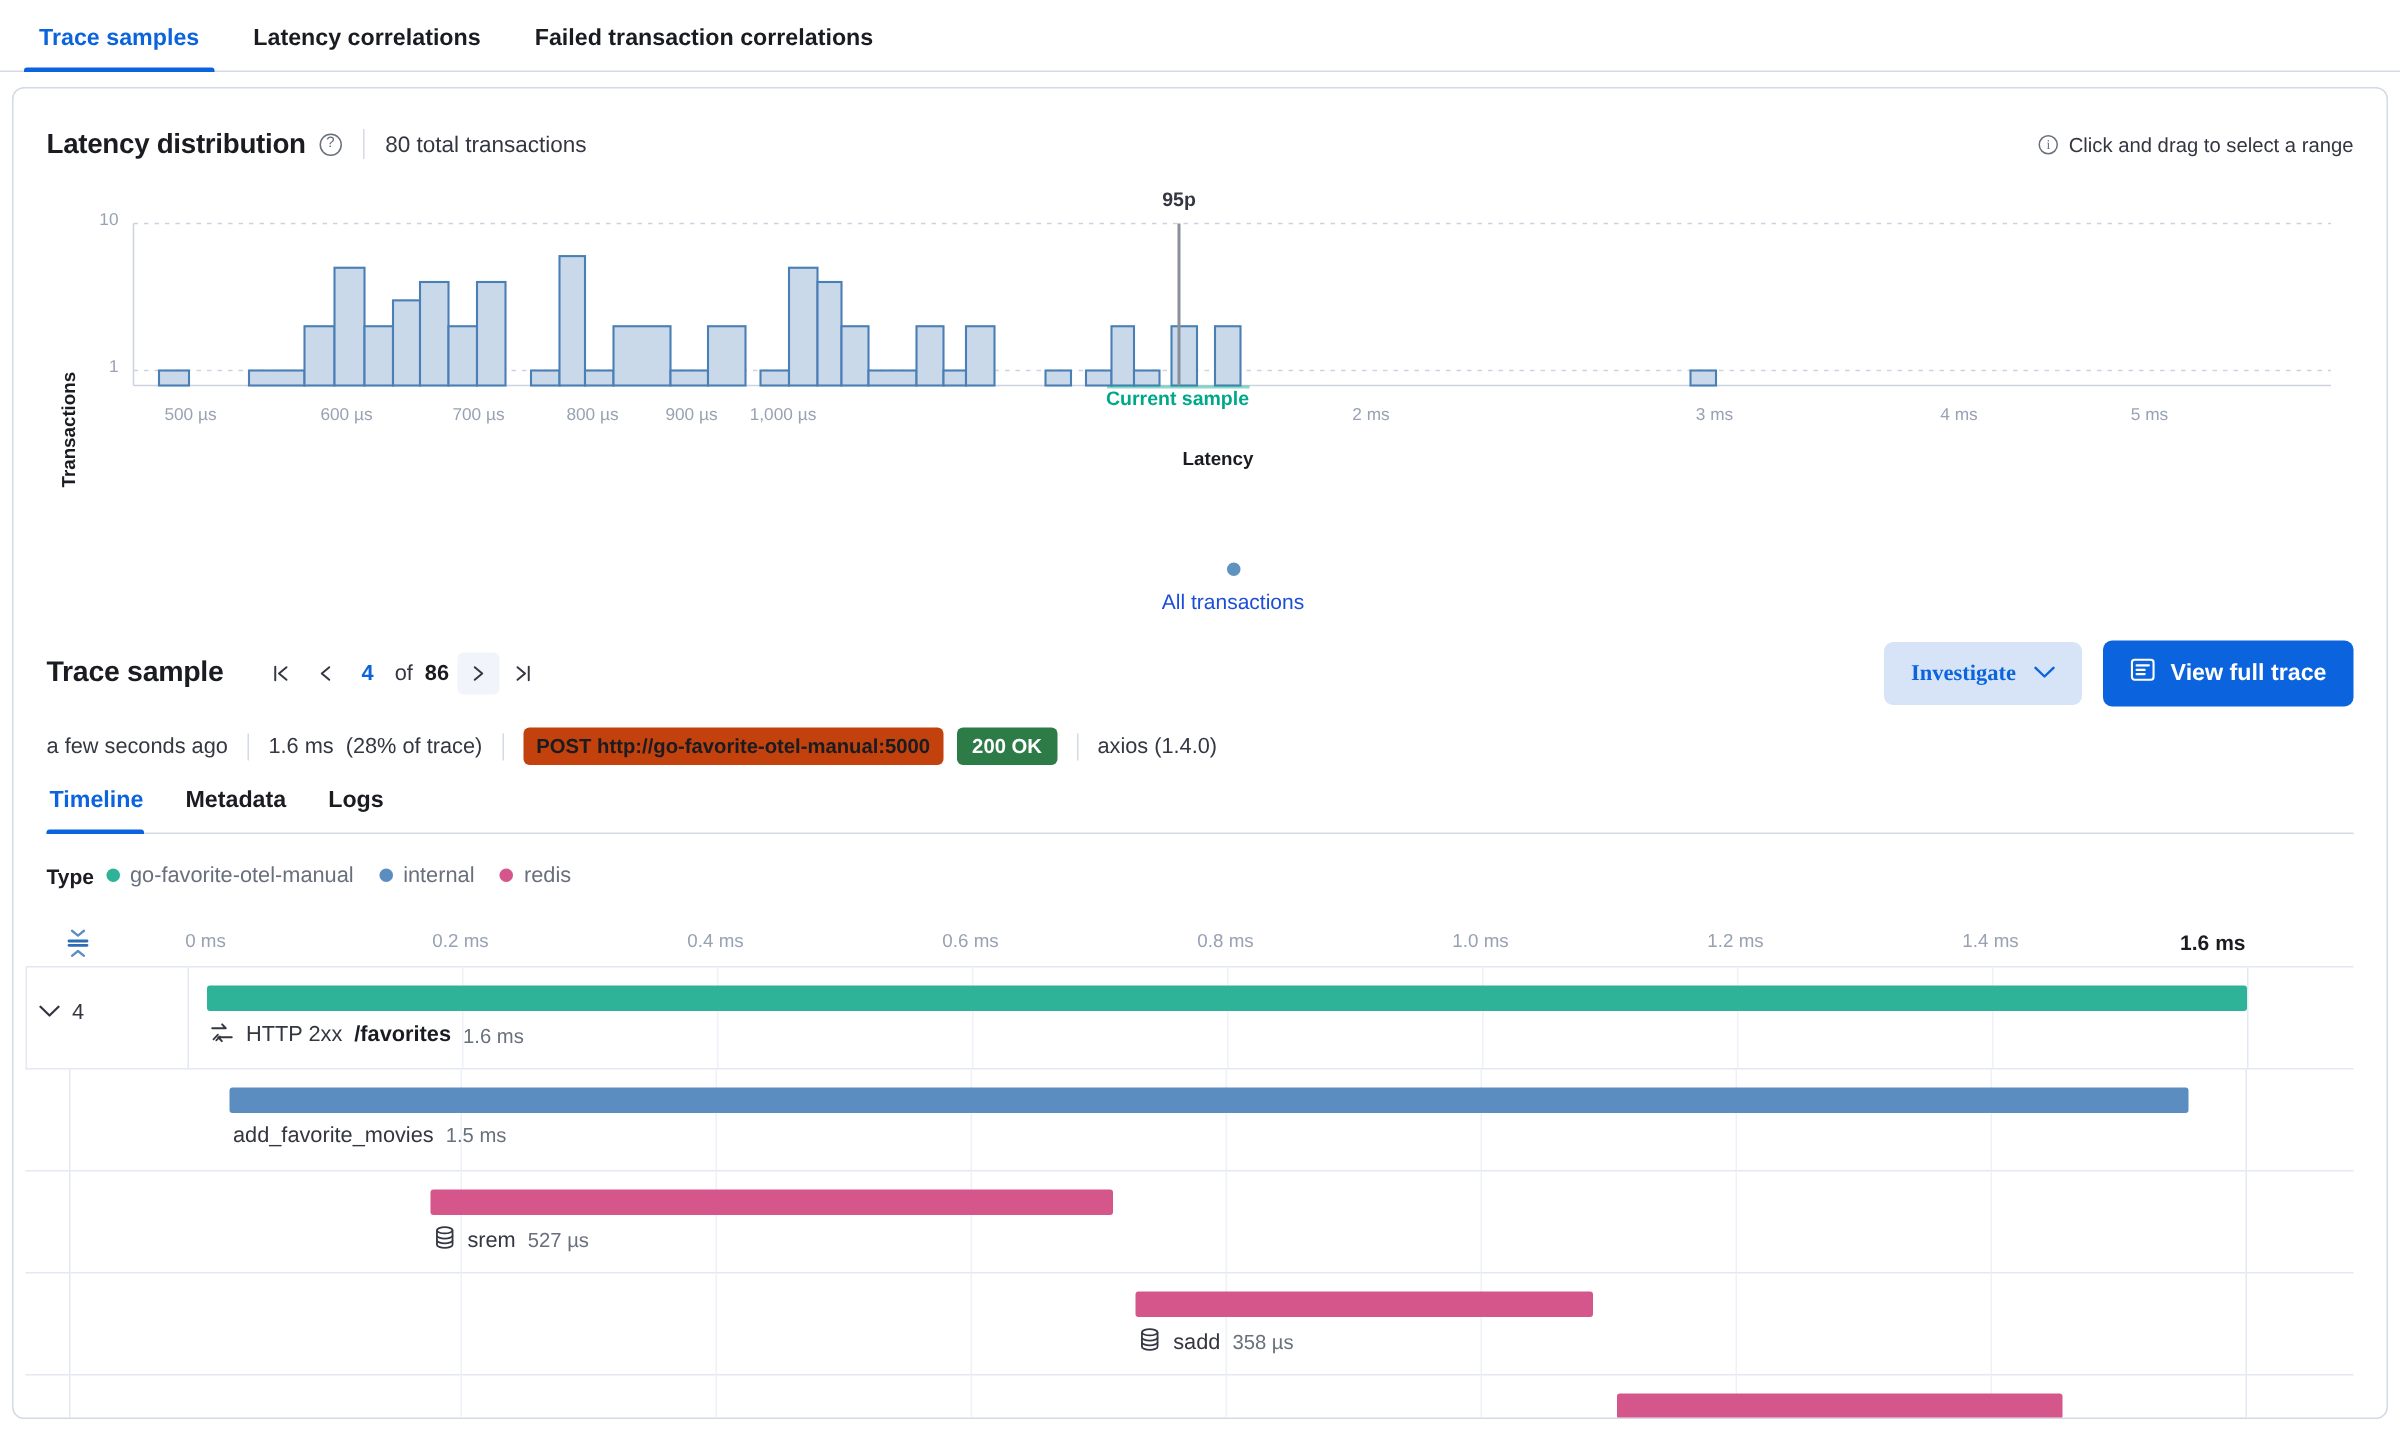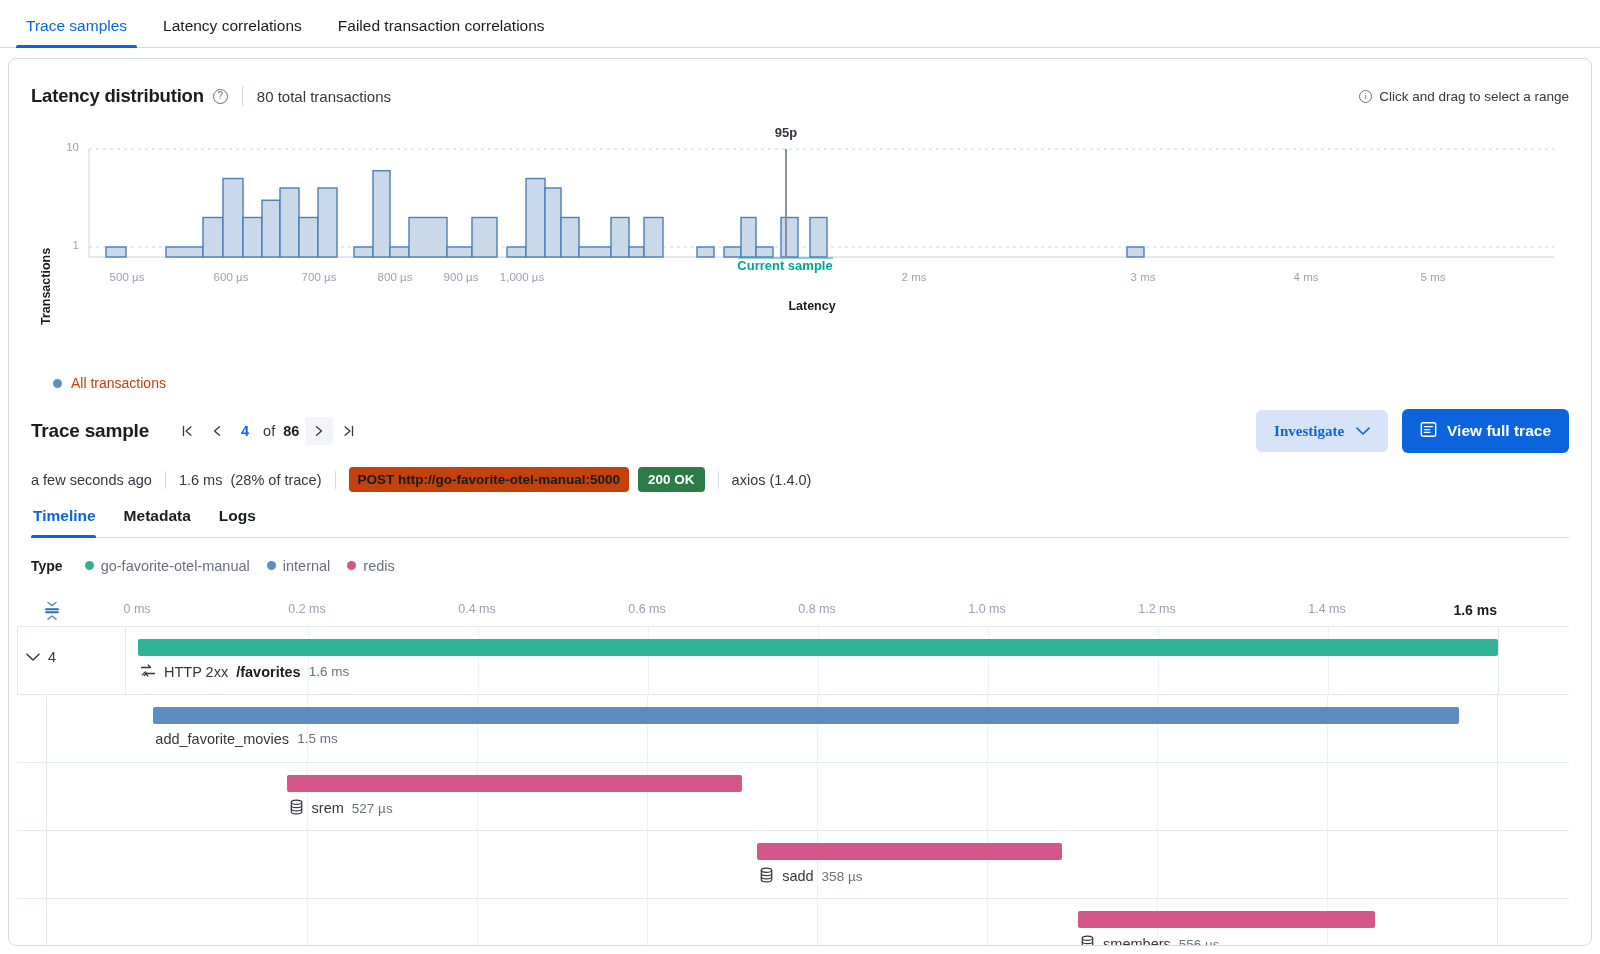--- a/index.html
+++ b/index.html
@@ -21,21 +21,21 @@
     height: 48px;
     display: flex;
     align-items: flex-end;
     gap: 0px;
     border-bottom: 1px solid #d3dae6;
     padding-left: 8px;
   }
   .toptab {
     padding: 0 18px 14px 18px;
     font-size: 15.5px;
-    font-weight: normal;
+    font-weight: bold;
     color: #1a1c21;
     position: relative;
     cursor: pointer;
     line-height: 1;
   }
   .toptab.active { color: #0b64dd; }
   .toptab.active::after {
     content: "";
     position: absolute;
     left: 8px; right: 8px; bottom: -1px;
@@ -135,21 +135,21 @@
     position: absolute;
     font-size: 13px; font-weight: bold; color: #343741;
     transform: translateX(-50%);
     white-space: nowrap;
   }
 
   
   .chart-legend {
     display: flex; align-items: center; gap: 9px;
     padding: 16px 0 0 44px;
-    font-size: 14px; color: #c2410c;
+    font-size: 14px; color: #1d4ed8; flex-direction: column;
   }
   .dot { width: 9px; height: 9px; border-radius: 50%; display: inline-block; }
 
   
   .ts-head {
     display: flex; align-items: center;
     padding: 18px 22px 0 22px;
   }
   .ts-title { font-size: 19px; font-weight: bold; color: #1a1c21; letter-spacing: -0.2px; }
   .pager { display: flex; align-items: center; gap: 2px; margin-left: 24px; font-size: 14.5px; color: #343741; }
@@ -229,21 +229,21 @@
     left: 0; right: 14px; bottom: -1px; height: 3px;
     background: #0b64dd; border-radius: 2px 2px 0 0;
   }
 
   
   .type-row {
     display: flex; align-items: center; gap: 8px;
     padding: 20px 22px 0 22px;
     font-size: 14.5px; color: #69707d;
   }
-  .type-lbl { font-weight: bold; color: #1a1c21; margin-right: 14px; font-size: 14px; }
+  .type-lbl { font-weight: bold; color: #1a1c21; font-size: 14px; }
   .type-item { display: inline-flex; align-items: center; gap: 7px; margin-right: 9px; }
 
   
   .wf { position: relative; margin: 18px 22px 0 8px; }
   .wf-axis { position: relative; height: 34px; }
   .wf-tick {
     position: absolute; top: 10px;
     font-size: 12.5px; color: #98a2b3;
     transform: translateX(-50%); white-space: nowrap;
   }

